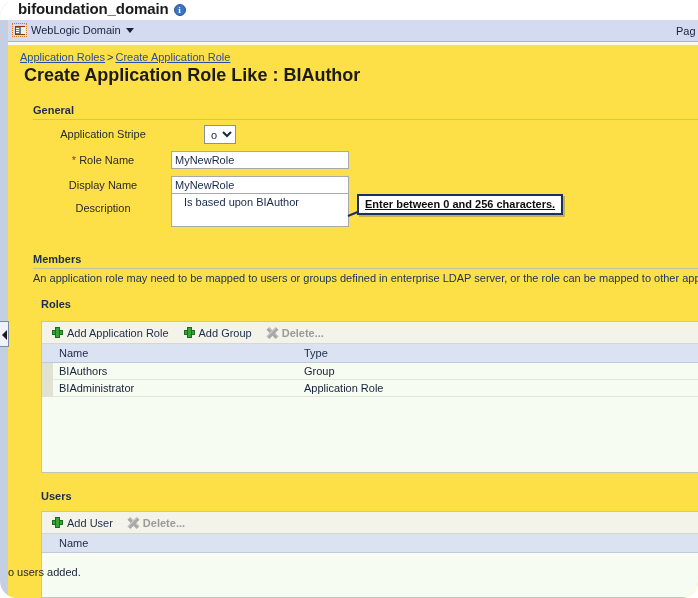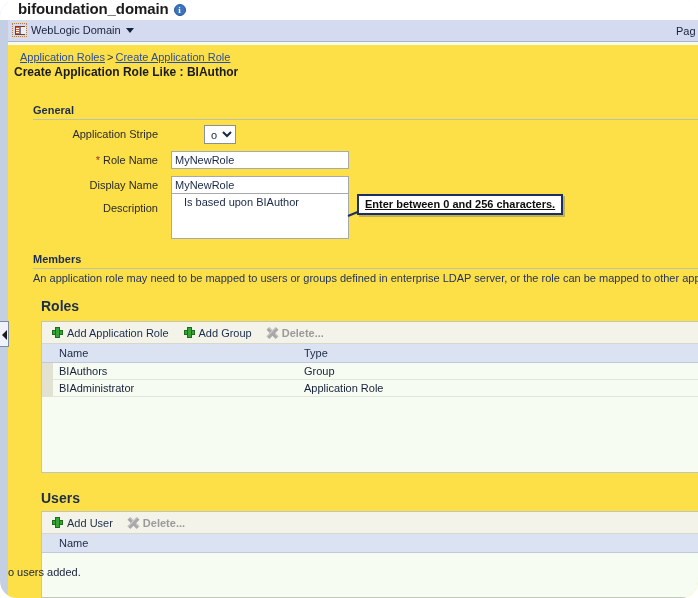--- a/index.html
+++ b/index.html
@@ -223,23 +223,23 @@
   .breadcrumb a {
     color: #2b4d9b;
     text-decoration: underline;
     cursor: pointer;
   }
   .breadcrumb .sep { color: #333; margin: 0 2px; }
   .breadcrumb .cur { color: #2b4d9b; text-decoration: underline; cursor: pointer; }
 
   .page-title {
     position: absolute;
-    left: 6px;
+    left: 16px;
     top: 20px;
-    font-size: 12px;
+    font-size: 18px;
     font-weight: bold;
     color: #1b1b1b;
     white-space: nowrap;
   }
 
   
   .section-head {
     position: absolute;
     font-size: 11px;
     font-weight: bold;
@@ -250,21 +250,21 @@
     position: absolute;
     height: 0;
     border-top: 1px solid #b9c4ab;
   }
 
   
   .form-label {
     position: absolute;
     font-size: 11px;
     color: #2a2a2a;
-    text-align: right;
+    text-align: center;
     white-space: nowrap;
   }
   .req-star { color: #a03020; }
 
   select.stripe-select {
     position: absolute;
     font-family: "Liberation Sans", sans-serif;
     font-size: 11px;
     color: #182848;
     background: #ffffff;
@@ -332,21 +332,21 @@
   .helper-text {
     position: absolute;
     font-size: 11px;
     color: #22335a;
     white-space: nowrap;
     overflow: hidden;
   }
 
   .sub-head {
     position: absolute;
-    font-size: 14px;
+    font-size: 11px;
     font-weight: bold;
     color: #1b2d4e;
     white-space: nowrap;
   }
 
   
   .tbl-box {
     position: absolute;
     border: 1px solid #c2c6b8;
     box-sizing: border-box;
@@ -502,21 +502,21 @@
       <option>obi</option>
     </select>
 
     <div class="form-label" style="left:40px; top:109px; width:110px;"><span class="req-star">*</span> <span>Role Name</span></div>
     <input class="txt" style="left: 163px; top: 106px; width: 178px;" value="MyNewRole">
 
     <div class="form-label" style="left:40px; top:134px; width:110px;">Display Name</div>
     <input class="txt" style="left: 163px; top: 131px; width: 178px;" value="MyNewRole">
 
     <div class="form-label" style="left:40px; top:157px; width:110px;">Description</div>
-    <textarea class="area" style="left: 163px; top: 148px; width: 178px; height: 46px; padding-left: 12px;">Is based upon BIAuthor</textarea>
+    <textarea class="area" style="left: 163px; top: 148px; width: 178px; height: 34px; padding-left: 12px;">Is based upon BIAuthor</textarea>
 
     <svg class="tooltip-tail" viewBox="0 0 14 22">
       <path d="M13 1 L13 16 L1 21" fill="none" stroke="#1b2f63" stroke-width="2"></path>
     </svg>
     <div class="tooltip">Enter between 0 and 256 characters.</div>
 
     <div class="section-head" style="left:25px; top:208px;">Members</div>
     <div class="section-rule" style="left:25px; top:223px; width:665px;"></div>
 
     <div class="helper-text" style="left:25px; top:227px; width:665px;">An application role may need to be mapped to users or groups defined in enterprise LDAP server, or the role can be mapped to other applic</div>

